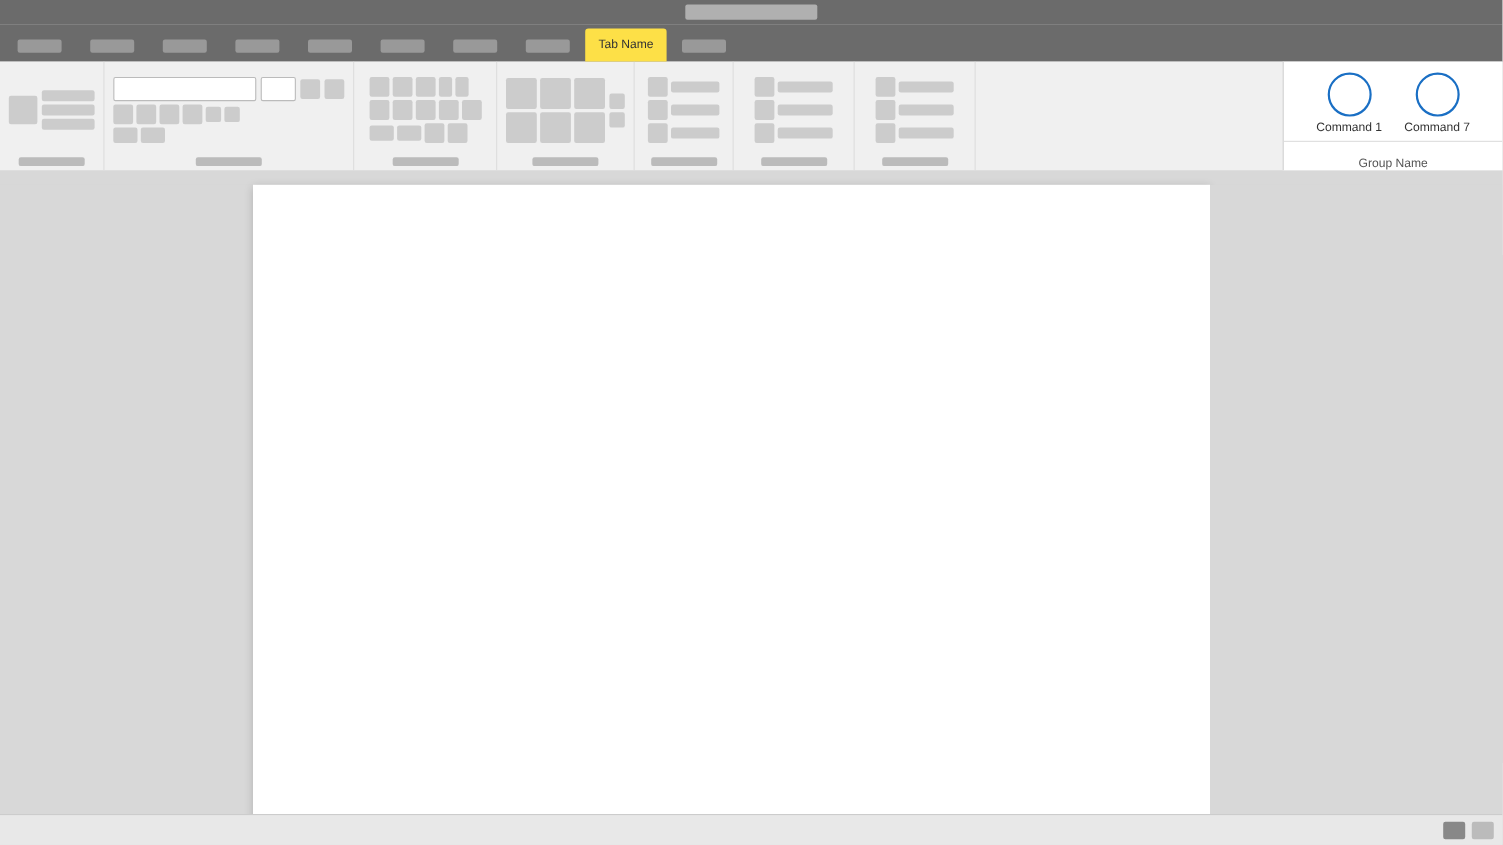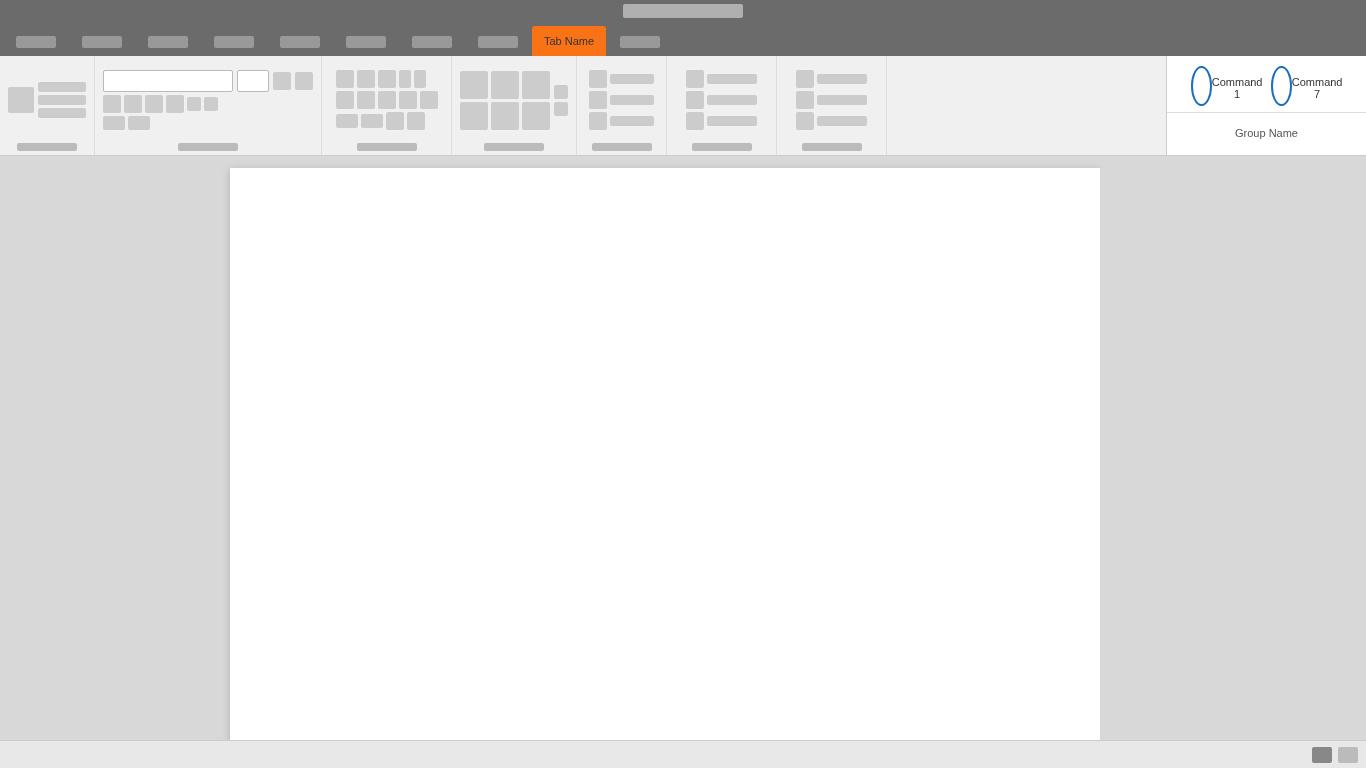--- a/index.html
+++ b/index.html
@@ -35,21 +35,21 @@
       height: 28px;
       padding: 0 12px;
       display: flex;
       align-items: center;
       font-size: 11px;
       color: #ddd;
       cursor: pointer;
       border-radius: 3px 3px 0 0;
     }
     .tab-item.active {
-      background: #f97316;
+      background: #fde047;
       color: #333;
       height: 30px;
     }
     .tab-item-placeholder {
       width: 40px;
       height: 12px;
       background: #999;
       border-radius: 2px;
     }
 
@@ -120,21 +120,21 @@
       padding: 6px 0 0 0;
     }
     .ribbon-right-commands {
       display: flex;
       gap: 8px;
       padding: 0 16px;
       margin-top: 4px;
     }
     .command-btn {
       display: flex;
-      flex-direction: row;
+      flex-direction: column;
       align-items: center;
       cursor: pointer;
       width: 72px;
     }
     .command-circle {
       width: 40px;
       height: 40px;
       border-radius: 50%;
       border: 2px solid #1a6fc4;
       background: transparent;

